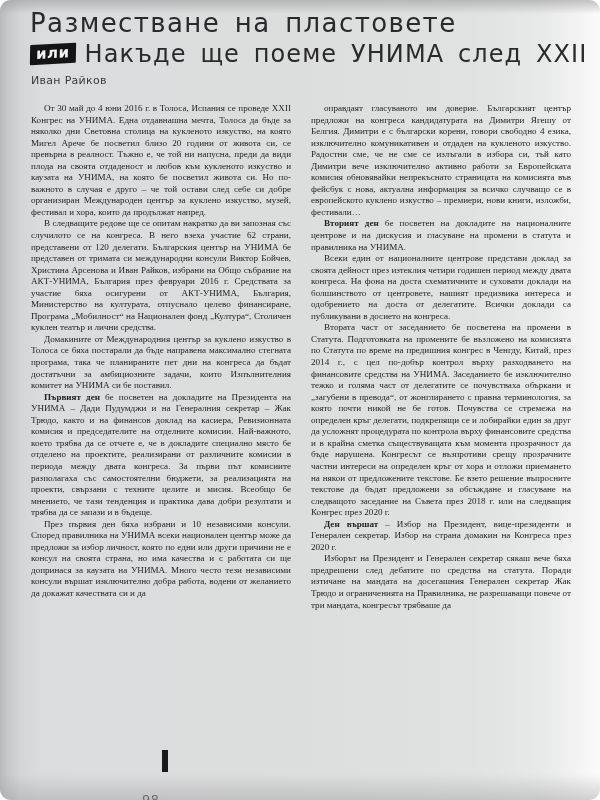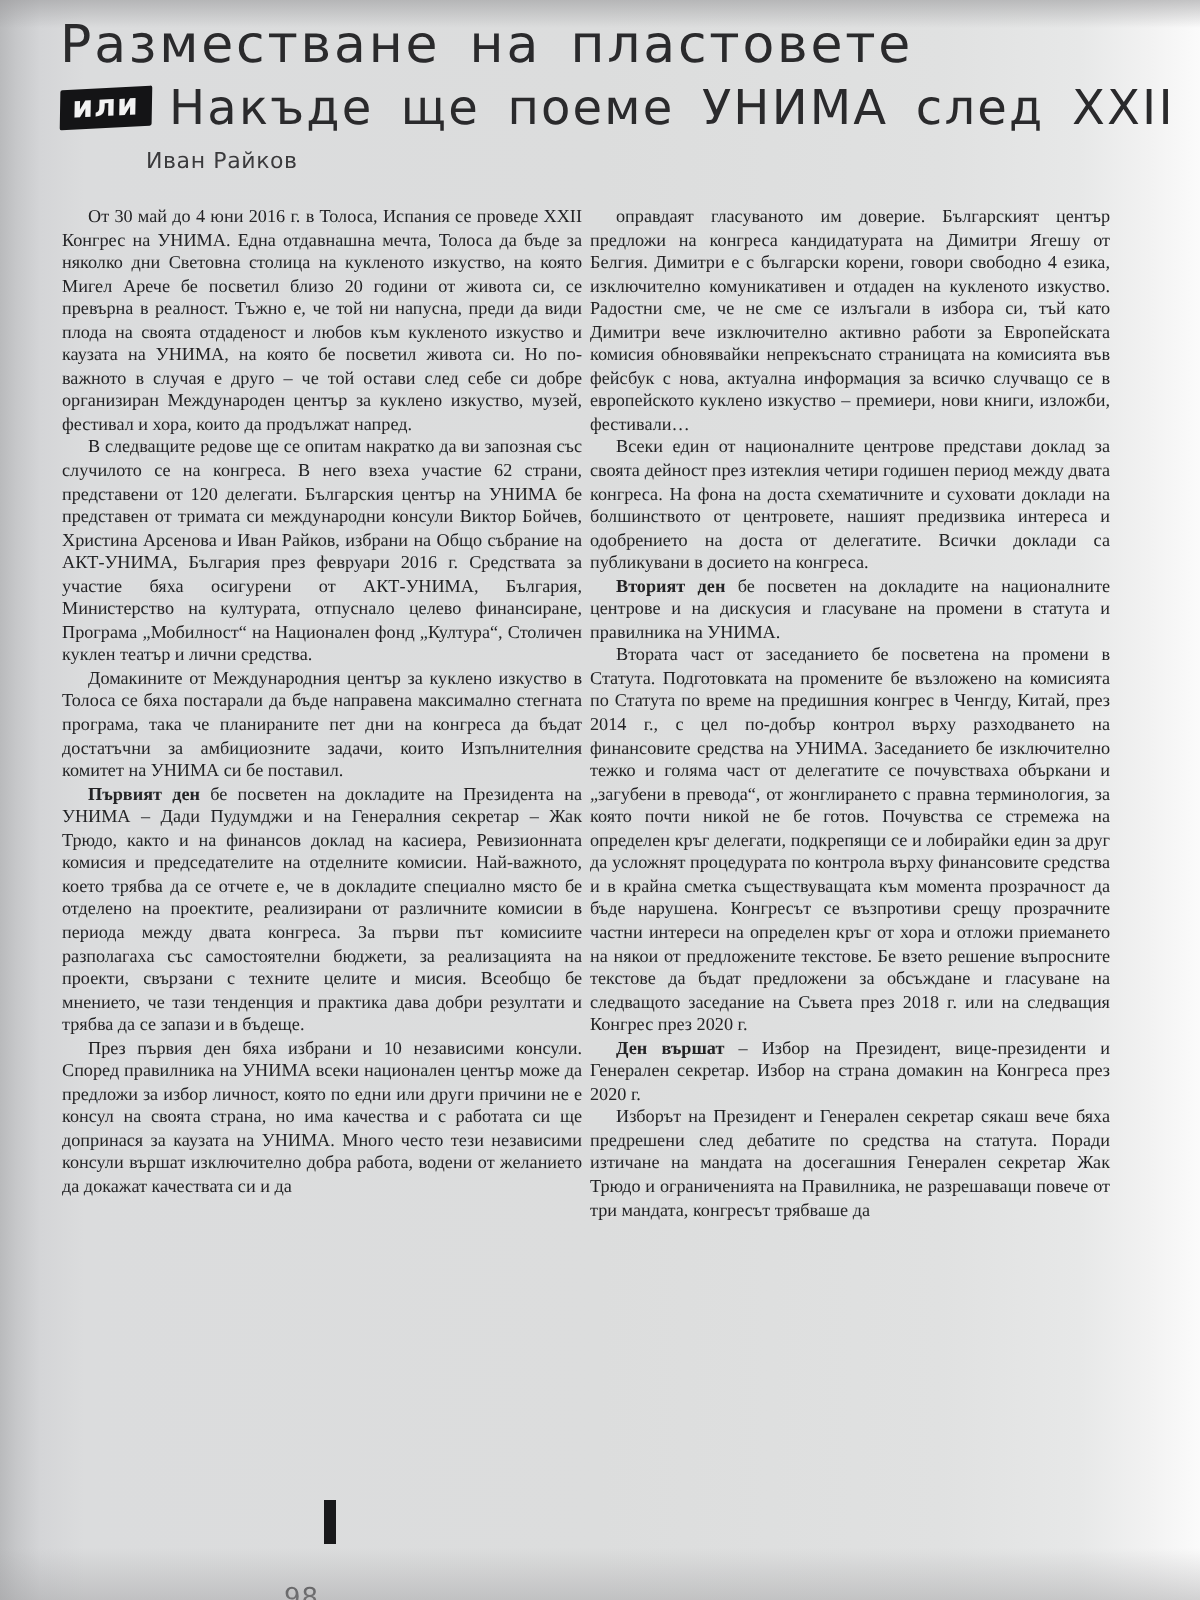--- a/index.html
+++ b/index.html
@@ -26,20 +26,21 @@
         #c6c7c9 8px,
         #d4d5d7 20px,
         #dbdcdd 42px,
         #dcdddd 300px,
         #e0e1e1 470px,
         #e7e8e8 540px,
         #f2f2f2 575px,
         #fbfbfb 600px);
     box-sizing: border-box;
     overflow: hidden;
+    border-radius: 11px;
   }
   
   #page::before {
     content: "";
     position: absolute;
     left: 0; right: 0; top: 0;
     height: 14px;
     background: linear-gradient(to bottom, rgba(150,150,152,.55), rgba(150,150,152,0));
     pointer-events: none;
   }
@@ -100,32 +101,31 @@
   }
   #byline {
     position: absolute;
     left: 31px;
     top: 74px;
     font-family: "DejaVu Sans", sans-serif;
     font-size: 11px;
     line-height: 13px;
     color: #3a3a3c;
     letter-spacing: 0.3px;
-    margin-left: 42px;
   }
 
   
   #columns {
     position: absolute;
     left: 31px;
     top: 103px;
     width: 540px;
     height: 640px;
     display: flex;
-    gap: 4px;
+    gap: 20px;
   }
   .column {
     width: 260px;
     font-family: "Liberation Serif", serif;
     font-size: 9.1px;
     line-height: 11.55px;
     color: #232325;
     text-align: justify;
     text-justify: inter-word;
     hyphens: manual;
@@ -184,22 +184,22 @@
   <div id="columns">
     <div class="column" id="col-left">
         <p><span>От 30 май до 4 юни 2016 г. в Толоса, Испания се проведе XXII Конгрес на УНИМА. Една отдавнашна мечта, Толоса да бъде за няколко дни Световна столица на кукленото изкуство, на която Мигел Арече бе посветил близо 20 години от живота си, се превърна в реалност. Тъжно е, че той ни напусна, преди да види плода на своята отдаденост и любов към кукленото изкуство и каузата на УНИМА, на която бе посветил живота си. Но по-важното в случая е друго – че той остави след себе си добре организиран Международен център за куклено изкуство, музей, фестивал и хора, които да продължат напред.</span></p>
         <p><span>В следващите редове ще се опитам накратко да ви запозная със случилото се на конгреса. В него взеха участие 62 страни, представени от 120 делегати. Българския център на УНИМА бе представен от тримата си международни консули Виктор Бойчев, Христина Арсенова и Иван Райков, избрани на Общо събрание на АКТ-УНИМА, България през февруари 2016 г. Средствата за участие бяха осигурени от АКТ-УНИМА, България, Министерство на културата, отпуснало целево финансиране, Програма „Мобилност“ на Национален фонд „Култура“, Столичен куклен театър и лични средства.</span></p>
         <p><span>Домакините от Международния център за куклено изкуство в Толоса се бяха постарали да бъде направена максимално стегната програма, така че планираните пет дни на конгреса да бъдат достатъчни за амбициозните задачи, които Изпълнителния комитет на УНИМА си бе поставил.</span></p>
         <p><span class="lead">Първият ден</span><span> бе посветен на докладите на Президента на УНИМА – Дади Пудумджи и на Генералния секретар – Жак Трюдо, както и на финансов доклад на касиера, Ревизионната комисия и председателите на отделните комисии. Най-важното, което трябва да се отчете е, че в докладите специално място бе отделено на проектите, реализирани от различните комисии в периода между двата конгреса. За първи път комисиите разполагаха със самостоятелни бюджети, за реализацията на проекти, свързани с техните целите и мисия. Всеобщо бе мнението, че тази тенденция и практика дава добри резултати и трябва да се запази и в бъдеще.</span></p>
         <p><span>През първия ден бяха избрани и 10 независими консули. Според правилника на УНИМА всеки национален център може да предложи за избор личност, която по едни или други причини не е консул на своята страна, но има качества и с работата си ще допринася за каузата на УНИМА. Много често тези независими консули вършат изключително добра работа, водени от желанието да докажат качествата си и да</span></p>
       </div>
     <div class="column" id="col-right">
         <p><span>оправдаят гласуваното им доверие. Българският център предложи на конгреса кандидатурата на Димитри Ягешу от Белгия. Димитри е с български корени, говори свободно 4 езика, изключително комуникативен и отдаден на кукленото изкуство. Радостни сме, че не сме се излъгали в избора си, тъй като Димитри вече изключително активно работи за Европейската комисия обновявайки непрекъснато страницата на комисията във фейсбук с нова, актуална информация за всичко случващо се в европейското куклено изкуство – премиери, нови книги, изложби, фестивали…</span></p>
+        <p><span class="lead">Вторият ден</span><span> бе посветен на докладите на националните центрове и на дискусия и гласуване на промени в статута и правилника на УНИМА.</span></p>
         <p><span>Всеки един от националните центрове представи доклад за своята дейност през изтеклия четири годишен период между двата конгреса. На фона на доста схематичните и суховати доклади на болшинството от центровете, нашият предизвика интереса и одобрението на доста от делегатите. Всички доклади са публикувани в досието на конгреса.</span></p>
-        <p><span class="lead">Вторият ден</span><span> бе посветен на докладите на националните центрове и на дискусия и гласуване на промени в статута и правилника на УНИМА.</span></p>
         <p><span>Втората част от заседанието бе посветена на промени в Статута. Подготовката на промените бе възложено на комисията по Статута по време на предишния конгрес в Ченгду, Китай, през 2014 г., с цел по-добър контрол върху разходването на финансовите средства на УНИМА. Заседанието бе изключително тежко и голяма част от делегатите се почувстваха объркани и „загубени в превода“, от жонглирането с правна терминология, за която почти никой не бе готов. Почувства се стремежа на определен кръг делегати, подкрепящи се и лобирайки един за друг да усложнят процедурата по контрола върху финансовите средства и в крайна сметка съществуващата към момента прозрачност да бъде нарушена. Конгресът се възпротиви срещу прозрачните частни интереси на определен кръг от хора и отложи приемането на някои от предложените текстове. Бе взето решение въпросните текстове да бъдат предложени за обсъждане и гласуване на следващото заседание на Съвета през 2018 г. или на следващия Конгрес през 2020 г.</span></p>
         <p><span class="lead">Ден вършат</span><span> – Избор на Президент, вице-президенти и Генерален секретар. Избор на страна домакин на Конгреса през 2020 г.</span></p>
         <p><span>Изборът на Президент и Генерален секретар сякаш вече бяха предрешени след дебатите по средства на статута. Поради изтичане на мандата на досегашния Генерален секретар Жак Трюдо и ограниченията на Правилника, не разрешаващи повече от три мандата, конгресът трябваше да</span></p>
       </div>
   </div>
 
   <div id="footer">
     <div id="page-number">98</div>
     <div id="footer-bar"></div>
   </div>

